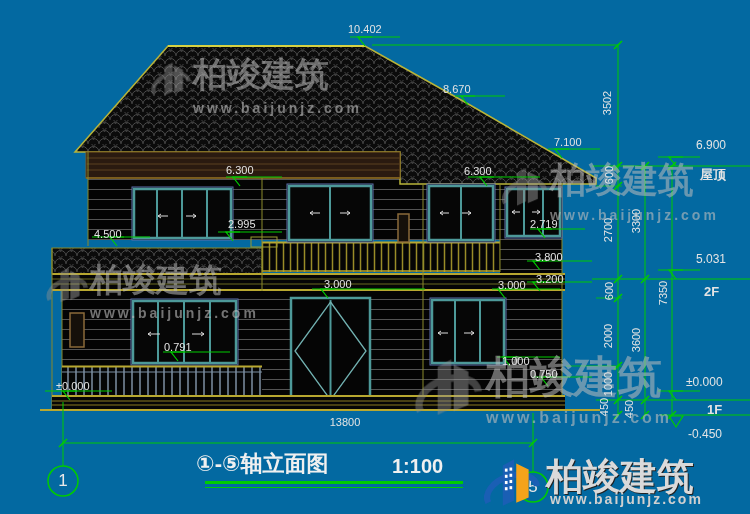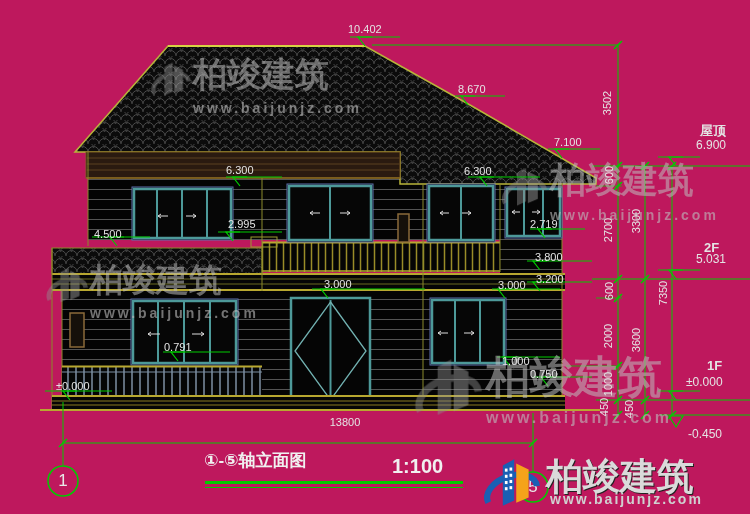--- a/index.html
+++ b/index.html
@@ -1,23 +1,23 @@
 <!DOCTYPE html>
 <html><head>
 <meta charset="utf-8">
 <style>
   html,body{margin:0;padding:0;background:#000;}
-  #canvas{position:relative;width:750px;height:514px;background:#be185d;overflow:hidden;
+  #canvas{position:relative;width:750px;height:514px;background:#0369a1;overflow:hidden;
           font-family:"Liberation Sans","DejaVu Sans",sans-serif;}
   #drawing{position:absolute;left:0;top:0;z-index:1;}
   .lb{position:absolute;color:#e4e4e4;font-size:11px;line-height:1;white-space:nowrap;z-index:4;}
   .vlb{transform:translate(-50%,-50%) rotate(-90deg);}
   .clb{transform:translateX(-50%);}
   .lv{font-size:12px;}
-  .lvb{font-size:13px;font-weight:bold;}
+  .lvb{font-size:13px;font-weight:bold;margin-top:44px;}
   .wm{position:absolute;z-index:2;color:rgba(190,190,190,0.55);font-weight:bold;white-space:nowrap;}
   .wm .site{font-weight:bold;letter-spacing:3px;font-size:14px;margin-top:2px;color:rgba(190,190,190,0.6);}
   .title{position:absolute;z-index:4;color:#f0f0f0;font-weight:bold;white-space:nowrap;}
   .uline{position:absolute;z-index:4;background:#00cc00;}
   .axis-num{position:absolute;z-index:4;color:#e8e8e8;transform:translate(-50%,-50%);font-size:17px;}
   .logo-brand{position:absolute;z-index:5;color:#dadada;font-weight:bold;font-size:37px;
               white-space:nowrap;text-shadow:1px 1px 0 #222;}
   .logo-site{position:absolute;z-index:5;color:#d0d0d0;font-weight:bold;font-size:14px;
              letter-spacing:2px;white-space:nowrap;}
 </style>
@@ -274,21 +274,21 @@
     <use href="#tick" x="672" y="166"></use>
         <use href="#tick" x="672" y="415"></use>
     <use href="#tick" x="63" y="443"></use>
         <use href="#tick" x="533" y="443"></use>
   </g>
   <circle cx="63" cy="481" r="15" fill="none" stroke="#00cc00" stroke-width="1.5"></circle>
   <circle cx="533" cy="487" r="15" fill="none" stroke="#00cc00" stroke-width="1.5"></circle>
 </svg>
 
 <div class="lb" style="left:348px;top:24px">10.402</div>
-<div class="lb" style="left:458px;top:84px">8.670</div>
+<div class="lb" style="left:443px;top:84px">8.670</div>
 <div class="lb" style="left:554px;top:137px">7.100</div>
 <div class="lb" style="left:226px;top:165px">6.300</div>
 <div class="lb" style="left:464px;top:166px">6.300</div>
 <div class="lb" style="left:94px;top:229px">4.500</div>
 <div class="lb" style="left:228px;top:219px">2.995</div>
 <div class="lb" style="left:530px;top:219px">2.719</div>
 <div class="lb" style="left:535px;top:252px">3.800</div>
 <div class="lb" style="left:536px;top:274px">3.200</div>
 <div class="lb" style="left:324px;top:279px">3.000</div>
 <div class="lb" style="left:498px;top:280px">3.000</div>
@@ -314,21 +314,21 @@
 <div class="lb vlb" style="left:604px;top:407px">450</div>
 <div class="lb vlb" style="left:636px;top:221px">3300</div>
 <div class="lb vlb" style="left:636px;top:340px">3600</div>
 <div class="lb vlb" style="left:629px;top:409px">450</div>
 <div class="lb vlb" style="left:663px;top:293px">7350</div>
 <div class="lb clb" style="left:345px;top:417px">13800</div>
 
 <div class="axis-num" style="left:63px;top:481px">1</div>
 <div class="axis-num" style="left:533px;top:487px">5</div>
 
-<div class="title" style="left:204px;top:449px;font-size:17px">①-⑤轴立面图</div>
+<div class="title" style="left:196px;top:449px;font-size:22px">①-⑤轴立面图</div>
 <div class="title" style="left:392px;top:455px;font-size:20px">1:100</div>
 <div class="uline" style="left:205px;top:481px;width:258px;height:3px"></div>
 <div class="uline" style="left:205px;top:487px;width:258px;height:1px"></div>
 
 <div class="wm" style="left:193px;top:52px">
   <div style="font-size:34px">柏竣建筑</div>
   <div class="site">www.baijunjz.com</div>
 </div>
 <div class="wm" style="left:550px;top:156px">
   <div style="font-size:36px">柏竣建筑</div>

